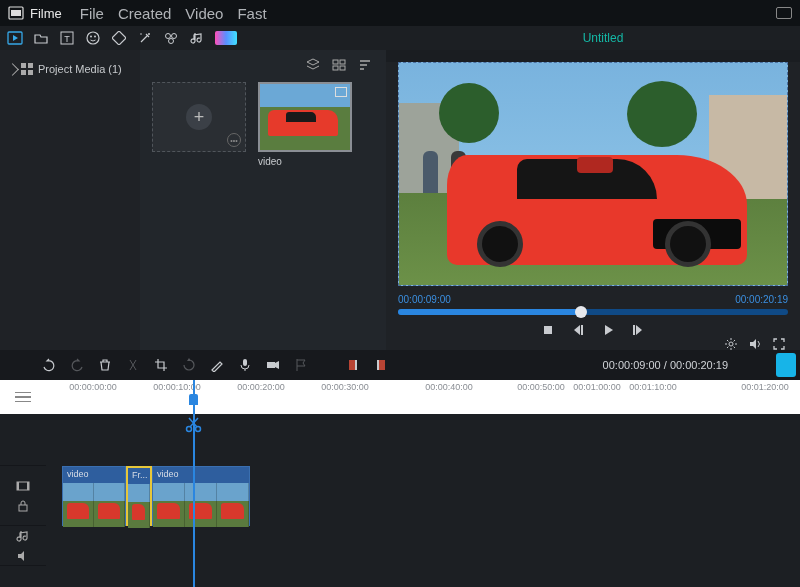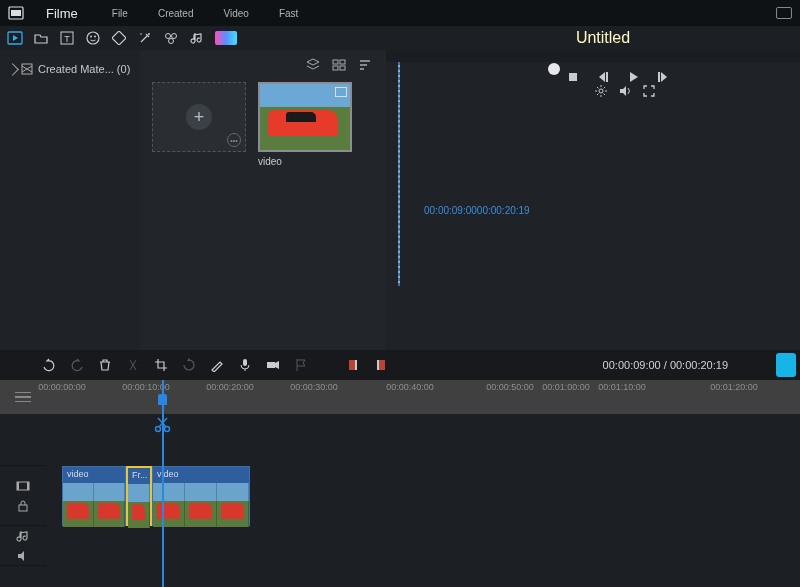--- a/index.html
+++ b/index.html
@@ -1,20 +1,20 @@
 <!DOCTYPE html>
 <html><head>
 <meta charset="utf-8">
 <style>
 * { margin:0; padding:0; box-sizing:border-box; font-family:Arial,sans-serif; }
 body { background:#1a1d21; color:#c0c3c7; font-size:11px; overflow:hidden; width:800px; height:587px; }
-.titlebar { height:26px; background:#0f1215; display:flex; align-items:center; padding:0 8px;gap:16px; }
+.titlebar { height:26px; background:#0f1215; display:flex; align-items:center; padding:0 8px; }
 .logo-icon { width:16px; height:14px; margin-right:6px; }
 .app-name { color:#e8e8e8; font-size:13px; font-weight:500; margin-right:18px; }
-.menu-item { color:#b0b3b7; font-size:10px; margin-right:14px; cursor:pointer; }
+.menu-item { color:#b0b3b7; font-size:15px; margin-right:14px; cursor:pointer; }
 .keyboard-icon { margin-left:auto; width:16px; height:12px; border:1px solid #888; border-radius:2px; position:relative; }
 .ribbon { height:24px; background:#1c1f23; display:flex; align-items:center; padding:0 7px; gap:10px; }
 .ribbon-icon { width:16px; height:16px; cursor:pointer; display:flex; align-items:center; justify-content:center; }
 .gradient-swatch { width:22px; height:14px; background:linear-gradient(90deg,#ff4fb8,#5a8fff,#3fe0ff); border-radius:2px; }
 .main { display:flex; height:300px; }
 .sidebar { width:140px; background:#1f2226; padding-top:6px; }
 .side-item { display:flex; align-items:center; height:26px; padding:0 8px; cursor:pointer; color:#c6c9cc; font-size:11px; }
 .side-item.active { background:#3a4048; }
 .side-caret { width:9px; height:9px; margin-right:4px; border-right:1.5px solid #aaa; border-bottom:1.5px solid #aaa; transform:rotate(-45deg); }
 .side-glyph { width:12px; height:12px; margin-right:5px; }
@@ -24,21 +24,21 @@
 .media-row { display:flex; gap:12px; margin-top:20px; }
 .add-tile { width:94px; height:70px; border:1px dashed #50555b; background:#2a2e33; display:flex; align-items:center; justify-content:center; position:relative; cursor:pointer; }
 .add-tile .plus { width:26px; height:26px; border-radius:50%; background:#3b4047; color:#bbb; font-size:18px; display:flex; align-items:center; justify-content:center; }
 .add-dots { position:absolute; bottom:4px; right:4px; width:14px; height:14px; border:1px solid #666; border-radius:50%; display:flex; align-items:center; justify-content:center; font-size:7px; color:#888; }
 .media-tile { width:94px; }
 .media-thumb { width:94px; height:70px; border:2px solid #8a8e94; position:relative; background:linear-gradient(180deg,#6ba8d6 0%,#6ba8d6 35%,#5a7d3f 35%,#5a7d3f 100%); }
 .mini-car { position:absolute; left:8px; top:26px; width:70px; height:26px; background:#e63a2b; border-radius:6px 10px 2px 2px; }
 .mini-car::before { content:""; position:absolute; top:2px; left:18px; width:30px; height:10px; background:#1a1a1a; border-radius:3px 5px 0 0; }
 .thumb-badge { position:absolute; top:3px; right:3px; width:12px; height:10px; border:1px solid #ddd; }
 .media-caption { color:#c8cbcf; font-size:10px; margin-top:4px; }
-.preview-pane { width:414px; background:#1f2226; display:flex; flex-direction:row;margin-top:12px; }
+.preview-pane { width:414px; background:#1f2226; display:flex; flex-direction:column;margin-top:12px; }
 .preview-stage { margin:0 12px; border:1px dashed #4a6fa0; position:relative; height:224px; background:#7fb7dd; overflow:hidden; }
 .sky { position:absolute; inset:0; background:linear-gradient(180deg,#79b3de 0%,#89c0e5 55%,#c8ddea 55%,#c8ddea 58%,#5c7f3e 58%,#6c9148 100%); }
 .bldg-l { position:absolute; left:0; top:40px; width:60px; height:90px; background:#9da39a; }
 .bldg-r { position:absolute; right:0; top:32px; width:78px; height:104px; background:#c7b9a5; }
 .tree { position:absolute; border-radius:50%; background:#2c5e2c; }
 .t1 { left:40px; top:20px; width:60px; height:60px; }
 .t2 { right:90px; top:18px; width:70px; height:66px; }
 .person { position:absolute; width:15px; height:42px; background:#262626; border-radius:6px 6px 0 0; bottom:92px; }
 .p1 { left:24px; background:#4a5a6a; }
 .p2 { left:52px; background:#3a3a3a; }
@@ -57,21 +57,21 @@
 .player-ctrls { display:flex; justify-content:center; gap:16px; margin-top:8px; }
 .pc-icon { width:14px; height:14px; cursor:pointer; }
 .player-right { position:absolute; right:14px; display:flex; gap:10px; }
 .player-row { position:relative; }
 .editbar { height:30px; background:#17191d; display:flex; align-items:center; gap:14px; padding:0 12px; }
 .eb-gap { width:16px; }
 .eb-icon { width:14px; height:14px; cursor:pointer; }
 .eb-time { margin-left:auto; margin-right:60px; color:#d0d3d7; font-size:11px; }
 .chap-btn { position:absolute; right:4px; width:20px; height:24px; background:#17b4e8; border-radius:3px; cursor:pointer; }
 .editbar-wrap { position:relative; }
-.ruler { display:flex; height:34px; background:#404040; }
+.ruler { display:flex; height:34px; background:#ffffff;gap:31px; }
 .ruler-left { width:46px; display:flex; align-items:center; justify-content:center; }
 .burger { width:16px; display:flex; flex-direction:column; gap:3px; }
 .burger span { height:1.5px; background:#888; }
 .ruler-body { flex:1; position:relative; padding-top:2px; }
 .rlabel { position:absolute; top:2px; font-size:9px; color:#8a8e94; transform:translateX(-50%); }
 .playhead { position:absolute; left:116px; top:0; width:1.5px; height:210px; background:#2a86e0; z-index:10; }
 .playhead-head { position:absolute; top:14px; left:-4px; width:9px; height:11px; background:#2a86e0; border-radius:2px 2px 0 0; }
 .scissors { position:absolute; top:36px; left:-8px; width:17px; height:17px; display:flex; align-items:center; justify-content:center; }
 .tracks { background:#1c1f23; height:173px; display:flex; }
 .track-heads { width:46px; display:flex; flex-direction:column; }
@@ -153,32 +153,34 @@
         <circle cx="7" cy="10" r="2.5" fill="none" stroke="#c8cbcf" stroke-width="1"></circle>
       </svg>
     </span>
   <span class="ribbon-icon">
       <svg width="14" height="14">
         <path d="M5 2v8a2 2 0 1 1-1-1.7V4l7-1v6a2 2 0 1 1-1-1.7" fill="none" stroke="#c8cbcf" stroke-width="1.2"></path>
       </svg>
     </span>
   <span class="ribbon-icon gradient-swatch"></span>
   <div style="flex:1"></div>
-  <span style="width:380px;text-align:center;color:#fef9c3;font-size:16px;">Untitled</span>
+  <span style="width:380px;text-align:center;color:#14b8a6;font-size:12px;">Untitled</span>
 </div>
 
 <div class="main">
   <div class="sidebar">
     <div class="side-item">
         <span class="side-caret"></span>
         <svg class="side-glyph" viewBox="0 0 12 12">
-          <rect x="1" y="1" width="10" height="10" fill="none" stroke="#aaa" stroke-width="1"></rect>
-          <path d="M1 3l10 6M1 9l10-6" stroke="#aaa" stroke-width="1"></path>
-        </svg>
-        <span>Created Mate... (0)</span>
+          <rect x="0" y="0" width="5" height="5" fill="#aaa"></rect>
+          <rect x="7" y="0" width="5" height="5" fill="#aaa"></rect>
+          <rect x="0" y="7" width="5" height="5" fill="#aaa"></rect>
+          <rect x="7" y="7" width="5" height="5" fill="#aaa"></rect>
+        </svg>
+        <span>Project Media (1)</span>
       </div>
   </div>
 
   <div class="media-area">
     <div class="media-toolbar-icons">
       <span class="tb-icon">
           <svg viewBox="0 0 14 14">
             <path d="M7 1l6 3-6 3-6-3zM1 8l6 3 6-3" fill="none" stroke="#aaa" stroke-width="1"></path>
           </svg>
         </span>
@@ -375,21 +377,21 @@
             <circle cx="4" cy="13" r="2.5" fill="none" stroke="#2a86e0" stroke-width="1.5"></circle>
             <circle cx="13" cy="13" r="2.5" fill="none" stroke="#2a86e0" stroke-width="1.5"></circle>
             <path d="M5 11L13 2M12 11L4 2" stroke="#2a86e0" stroke-width="1.5"></path>
           </svg>
         </div>
     </div>
   <span class="rlabel" style="left: 16px;">00:00:00:00</span>
       <span class="rlabel" style="left: 100px;">00:00:10:00</span>
       <span class="rlabel" style="left: 184px;">00:00:20:00</span>
       <span class="rlabel" style="left: 268px;">00:00:30:00</span>
-      <span class="rlabel" style="left: 364px;">00:00:40:00</span>
+      <span class="rlabel" style="left: 372px;">00:00:40:00</span>
       <span class="rlabel" style="left: 436px; margin-left: 28px;">00:00:50:00</span>
       <span class="rlabel" style="left: 520px;">00:01:00:00</span>
       <span class="rlabel" style="left: 576px;">00:01:10:00</span>
       <span class="rlabel" style="left: 688px;">00:01:20:00</span>
     </div>
 </div>
 
 <div class="tracks">
   <div class="track-heads">
     <div class="th-row" style="height:52px"></div>

